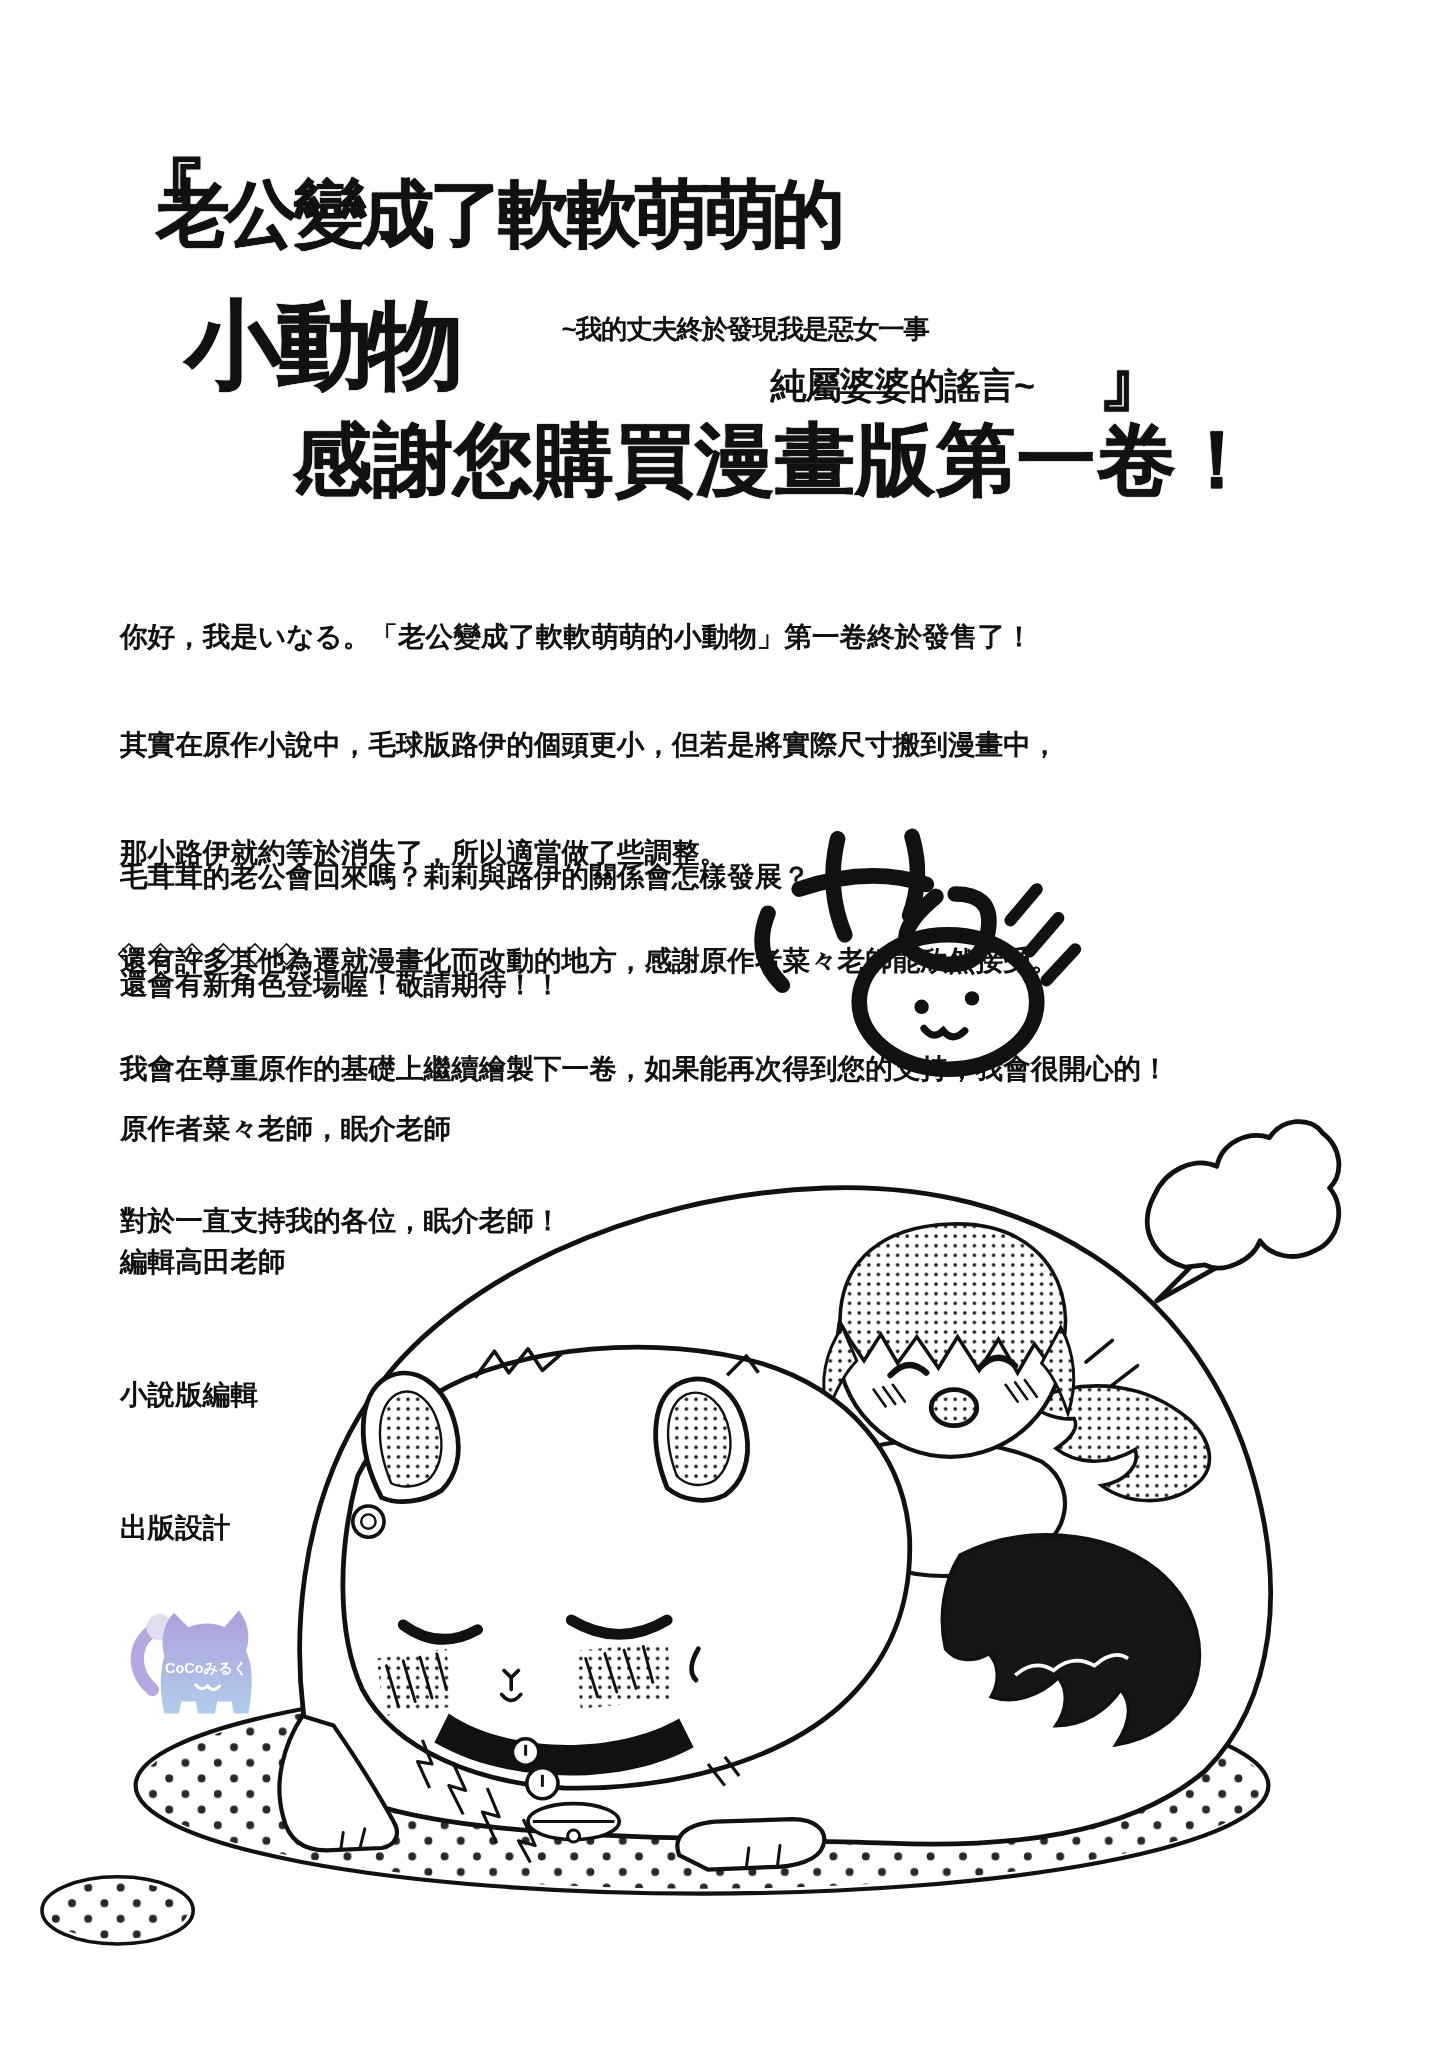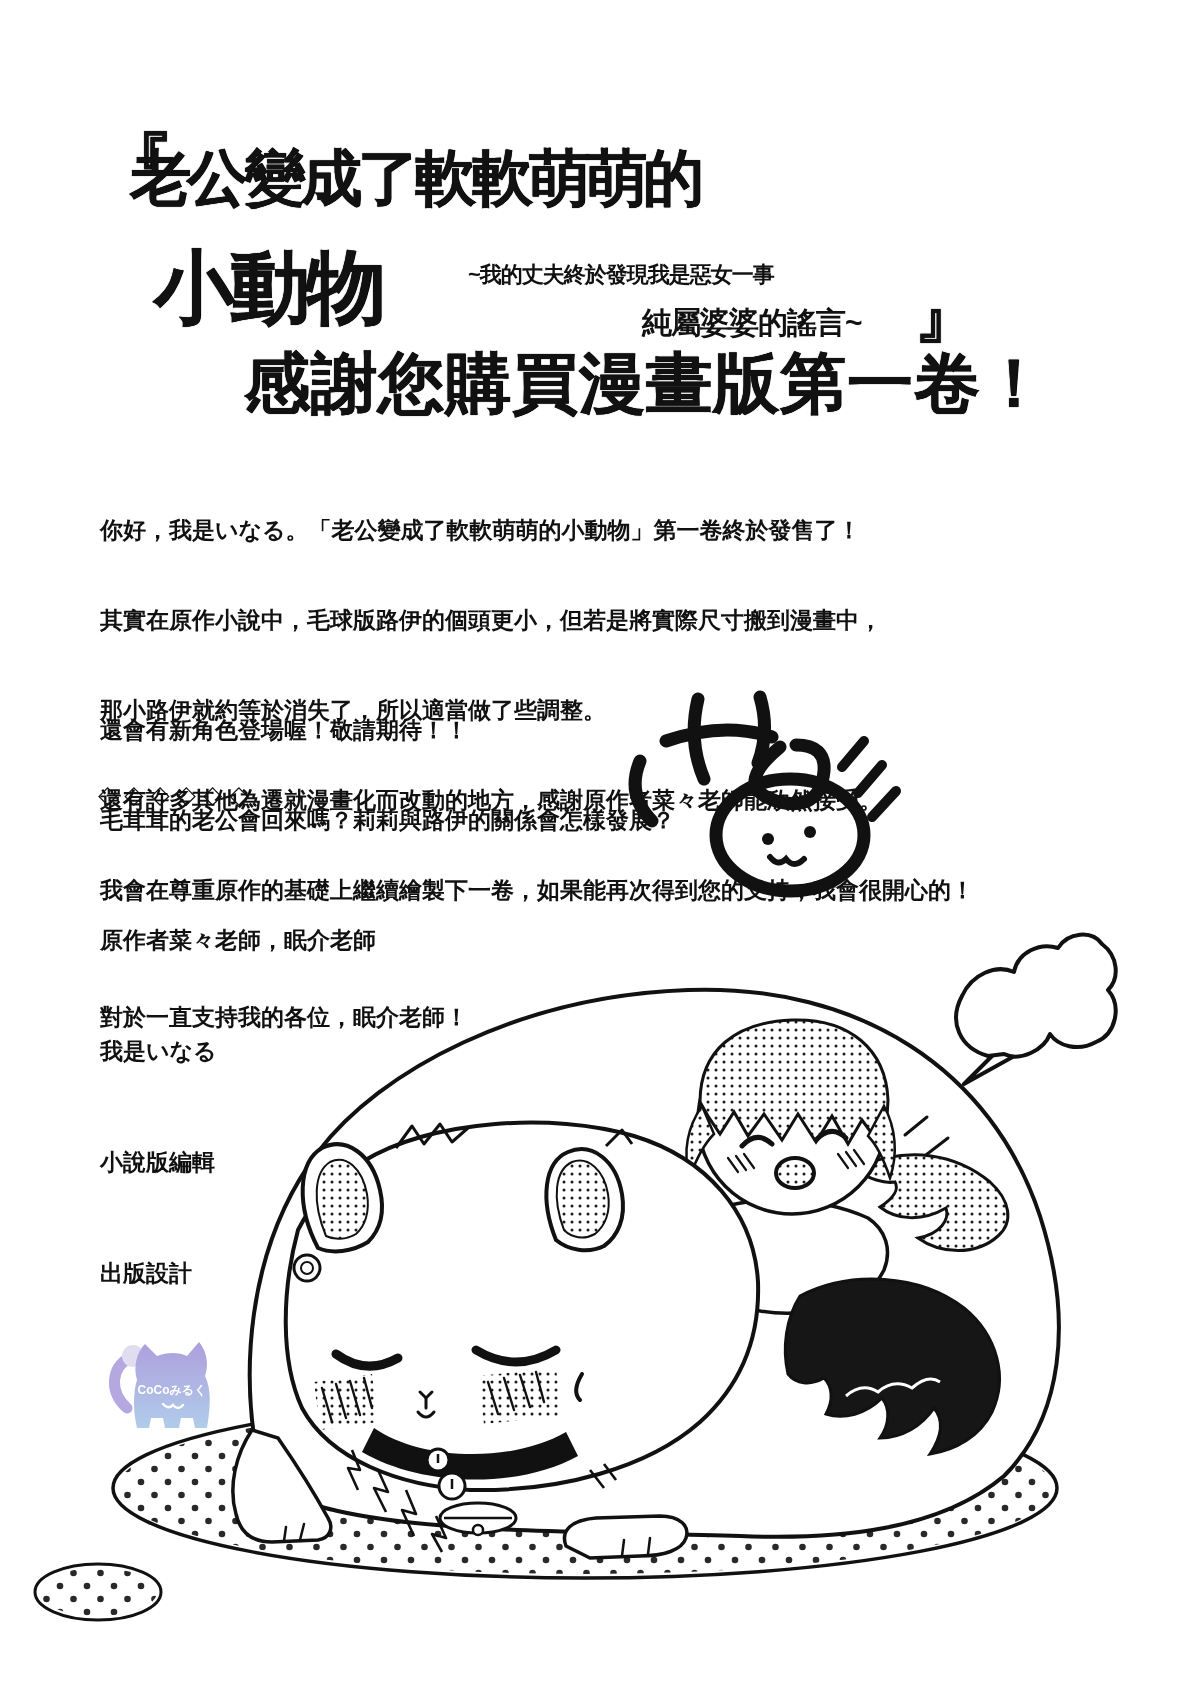--- a/index.html
+++ b/index.html
@@ -46,29 +46,29 @@
 
   <div class="abs body-text body-block" style="left:100px;top:455px;">
     <div>你好，我是いなる。「老公變成了軟軟萌萌的小動物」第一卷終於發售了！</div>
     <div>其實在原作小說中，毛球版路伊的個頭更小，但若是將實際尺寸搬到漫畫中，</div>
     <div>那小路伊就約等於消失了，所以適當做了些調整。</div>
     <div>還有許多其他為遷就漫畫化而改動的地方，感謝原作者菜々老師能欣然接受。</div>
     <div>我會在尊重原作的基礎上繼續繪製下一卷，如果能再次得到您的支持，我會很開心的！</div>
   </div>
 
   <div class="abs body-text body-block" style="left:100px;top:655px;">
+    <div>毛茸茸的老公會回來嗎？莉莉與路伊的關係會怎樣發展？</div>
     <div>還會有新角色登場喔！敬請期待！！</div>
-    <div>毛茸茸的老公會回來嗎？莉莉與路伊的關係會怎樣發展？</div>
   </div>
 
   <div class="abs divider" style="left:98px;top:782px;">◇◇◇◇◇◇</div>
 
   <div class="abs body-text body-block credits" style="left:100px;top:848px;">
     <div>原作者菜々老師，眠介老師</div>
-    <div>我是いなる</div>
+    <div>編輯高田老師</div>
     <div>小說版編輯</div>
     <div>出版設計</div>
   </div>
 
   <div class="abs body-text" style="left:100px;top:1002px;">對於一直支持我的各位，眠介老師！</div>
 
   <svg class="abs" style="left:612px;top:683px;" width="300" height="215" viewBox="0 0 300 215">
     <g stroke="#111" stroke-width="13" stroke-linecap="round" fill="none">
       <path d="M 28,78 Q 14,112 40,138"></path>
       <path d="M 86,16 Q 76,58 92,96"></path>

